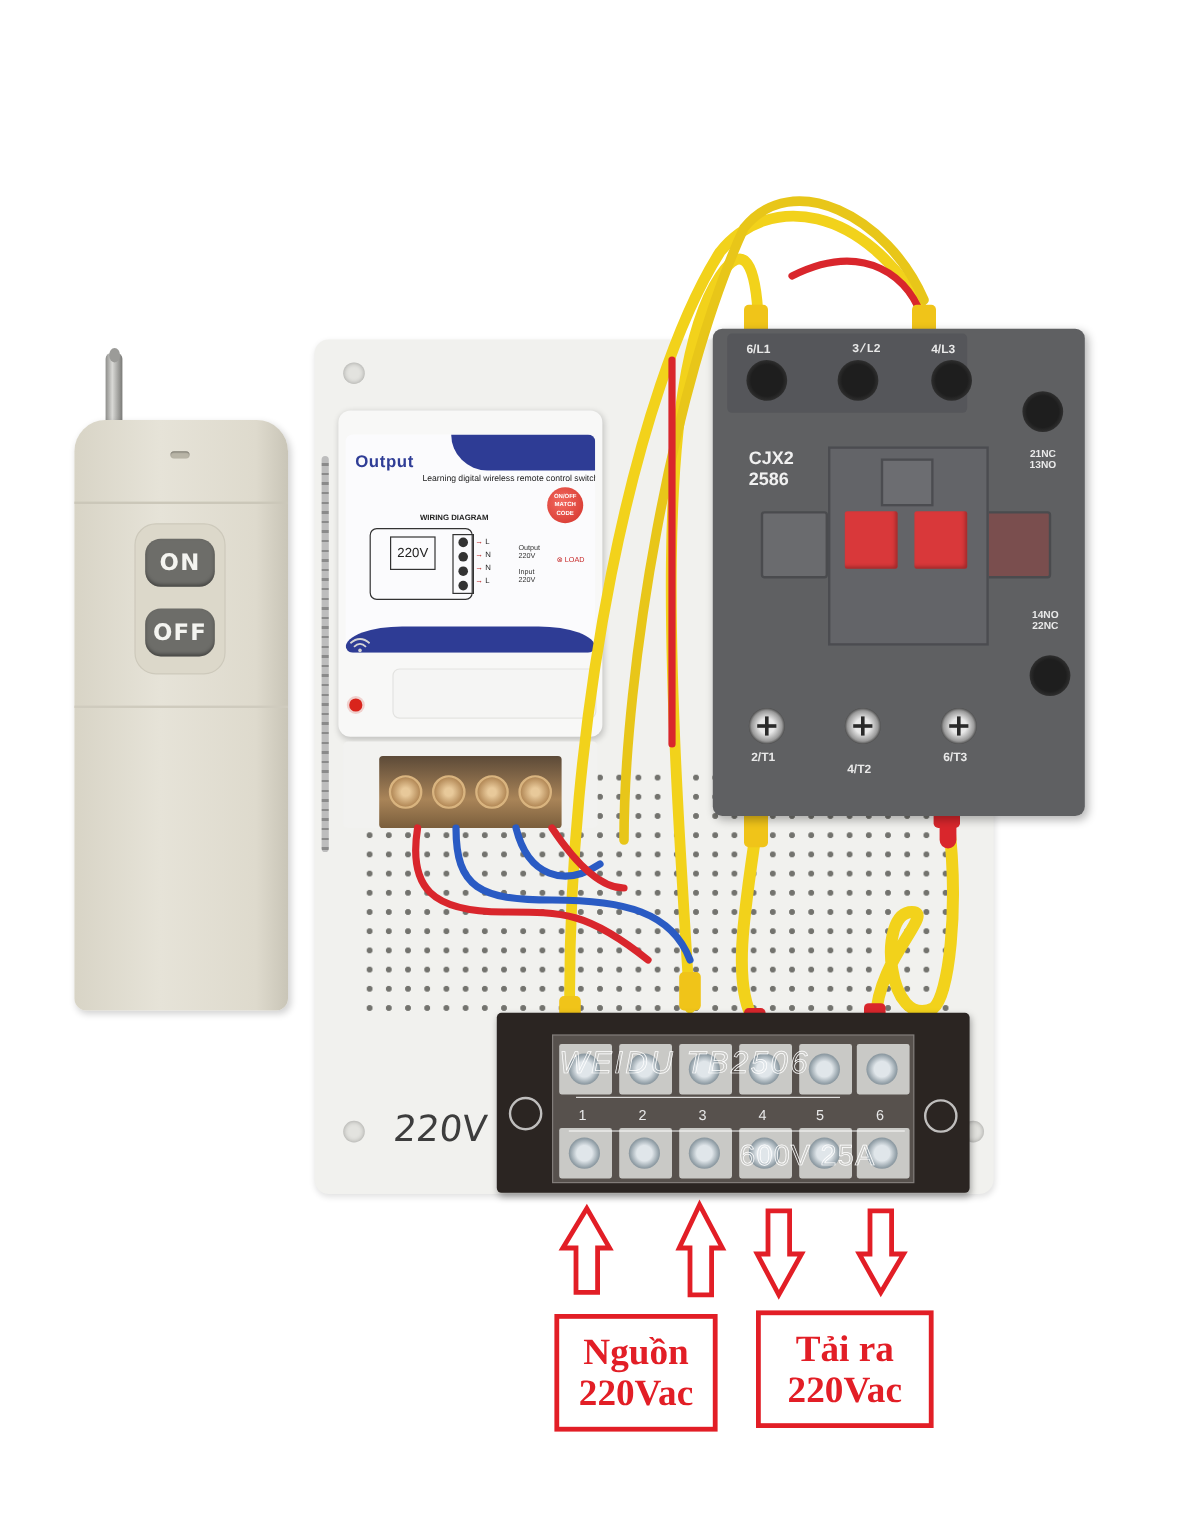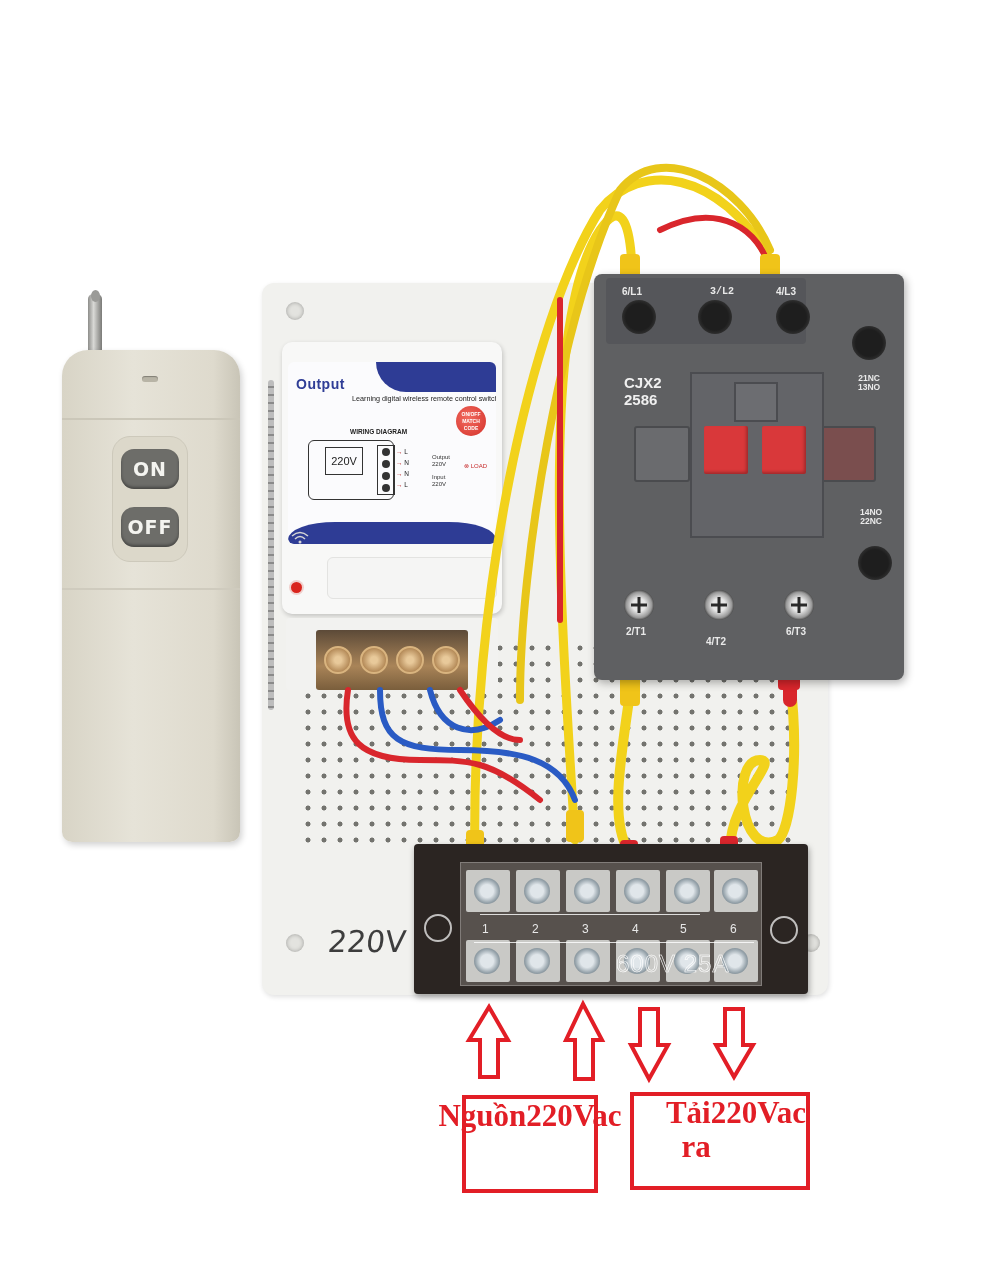--- a/index.html
+++ b/index.html
@@ -234,21 +234,21 @@
       position: absolute; width: 28px; height: 28px; border-radius: 50%;
       border: 2px solid rgba(255,255,255,0.7); box-sizing: border-box;
     }
 
     
     .arrows { left: 440px; top: 995px; width: 340px; height: 95px; }
     .note-box {
       border: 4px solid #e21e26; background: #ffffff; box-sizing: border-box;
       color: #e21e26; font-family: "Liberation Serif", serif; font-weight: bold;
       font-size: 31px; line-height: 34px; text-align: center;
-      display: flex; flex-direction: row; justify-content: center;
+      display: flex; flex-direction: column; justify-content: center;
     }
   </style>
 </head>
 <body>
 
 <div class="abs board"></div>
 <div class="abs board-holes"></div>
 <div class="abs mount-hole" style="left:286px;top:302px;"></div>
 <div class="abs mount-hole" style="left:286px;top:934px;"></div>
 <div class="abs mount-hole" style="left:802px;top:934px;"></div>
@@ -400,20 +400,21 @@
   <div class="tb-cell" style="left:202px;top:26px;"></div>
   <div class="tb-cell" style="left:252px;top:26px;"></div>
   <div class="tb-cell" style="left:300px;top:26px;"></div>
   <div class="tb-screw" style="left:60px;top:34px;"></div>
   <div class="tb-screw" style="left:110px;top:34px;"></div>
   <div class="tb-screw" style="left:160px;top:34px;"></div>
   <div class="tb-screw" style="left:210px;top:34px;"></div>
   <div class="tb-screw" style="left:260px;top:34px;"></div>
   <div class="tb-screw" style="left:308px;top:34px;"></div>
 
+  <div class="tb-brand">WEIDU TB2506</div>
   <div class="tb-line" style="left:66px;top:70px;width:220px;"></div>
 
   <div class="tb-num" style="left:68px;top:78px;">1</div>
   <div class="tb-num" style="left:118px;top:78px;">2</div>
   <div class="tb-num" style="left:168px;top:78px;">3</div>
   <div class="tb-num" style="left:218px;top:78px;">4</div>
   <div class="tb-num" style="left:266px;top:78px;">5</div>
   <div class="tb-num" style="left:316px;top:78px;">6</div>
 
   <div class="tb-cell" style="left:52px;top:96px;"></div>
@@ -443,16 +444,16 @@
 
     <path d="M200 14 L218 14 L218 50 L228 50 L209 84 L191 50 L200 50 Z"></path>
     <path d="M285 14 L303 14 L303 50 L313 50 L294 82 L276 50 L285 50 Z"></path>
   </g>
 </svg>
 
 <div class="abs note-box" style="left:462px;top:1095px;width:136px;height:98px;">
   <div>Nguồn</div>
   <div>220Vac</div>
 </div>
-<div class="abs note-box" style="left:630px;top:1092px;width:180px;height:98px;text-align:right;">
+<div class="abs note-box" style="left:630px;top:1092px;width:148px;height:98px;">
   <div>Tải ra</div>
   <div>220Vac</div>
 </div>
 
 </body></html>

